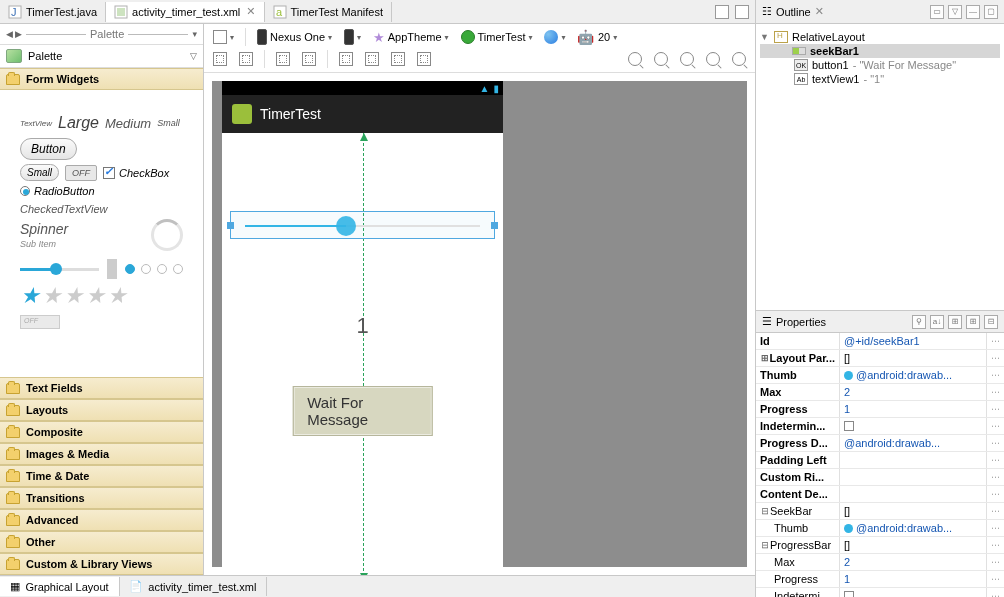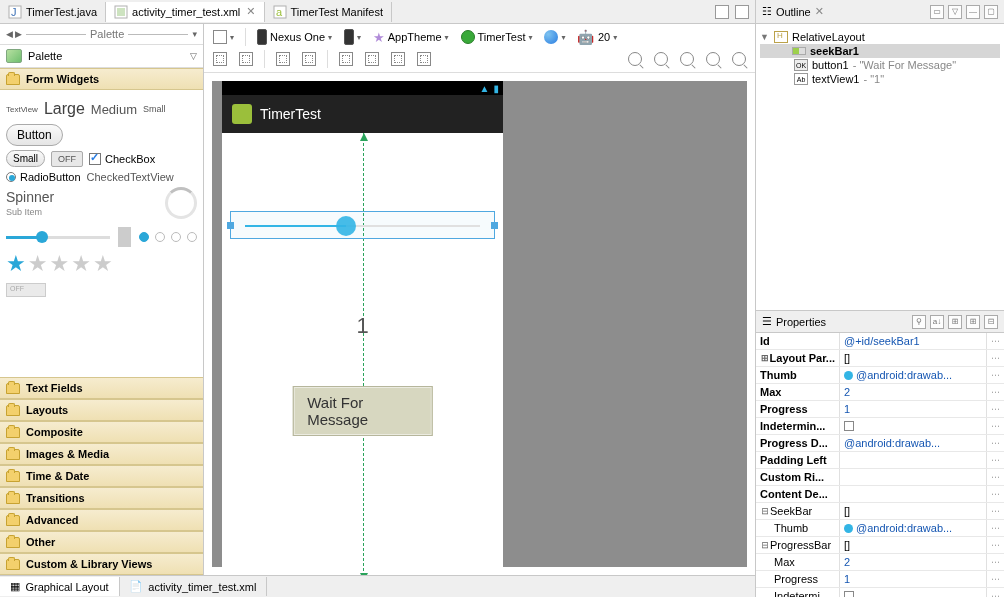--- a/index.html
+++ b/index.html
@@ -25,21 +25,21 @@
 .palette-title { display: flex; align-items: center; padding: 4px 6px; border-bottom: 1px solid #ddd; }
 .palette-title .line { flex: 1; height: 1px; background: #bbb; margin: 0 4px; }
 .palette-title .arrows { display:flex; gap:2px; }
 .palette-title .arr { font-size:9px; color:#666; }
 .palette-row2 { display:flex; align-items:center; padding:4px 6px; border-bottom:1px solid #ddd; }
 .palette-row2 .pic { width:16px; height:14px; background:linear-gradient(135deg,#b7e0a1,#6fbf6f); border:1px solid #7fa77f; border-radius:2px; margin-right:6px; }
 .palette-row2 .down { margin-left:auto; font-size:9px; color:#666; }
 .cat-header { display:flex; align-items:center; gap:6px; padding:4px 6px; background:linear-gradient(#f6eccf,#efe0b3); border-top:1px solid #d6c68e; border-bottom:1px solid #d6c68e; font-weight:bold; }
 .folder-ico { width:14px; height:11px; background:#f3d06c; border:1px solid #c7a231; border-radius:2px 2px 0 0; position:relative; }
 .folder-ico::before { content:""; position:absolute; top:-3px; left:1px; width:5px; height:3px; background:#f3d06c; border:1px solid #c7a231; border-bottom:none; border-radius:2px 2px 0 0; }
-.widgets-body { padding:6px; flex:0 0 auto; }
+.widgets-body { padding:20px; flex:0 0 auto;font-style:italic; }
 .wrow { display:flex; align-items:center; gap:6px; margin:4px 0; flex-wrap:wrap; }
 .tv-tv { font-size:8px; color:#555; }
 .tv-large { font-size:16px; color:#404040; }
 .tv-med { font-size:13px; color:#555; }
 .tv-small { font-size:9px; color:#555; }
 .btn { background:linear-gradient(#fafafa,#e5e5e5); border:1px solid #aaa; border-radius:11px; padding:3px 10px; font-size:12px; }
 .btn.sm { padding:2px 6px; font-size:10px; }
 .toggle-off { background:#e8e8e8; border:1px solid #aaa; border-radius:2px; padding:2px 6px; font-size:9px; color:#555; }
 .checkbox-w { display:flex; align-items:center; gap:4px; }
 .chk { width:12px; height:12px; border:1px solid #777; background:#fff; position:relative; }

